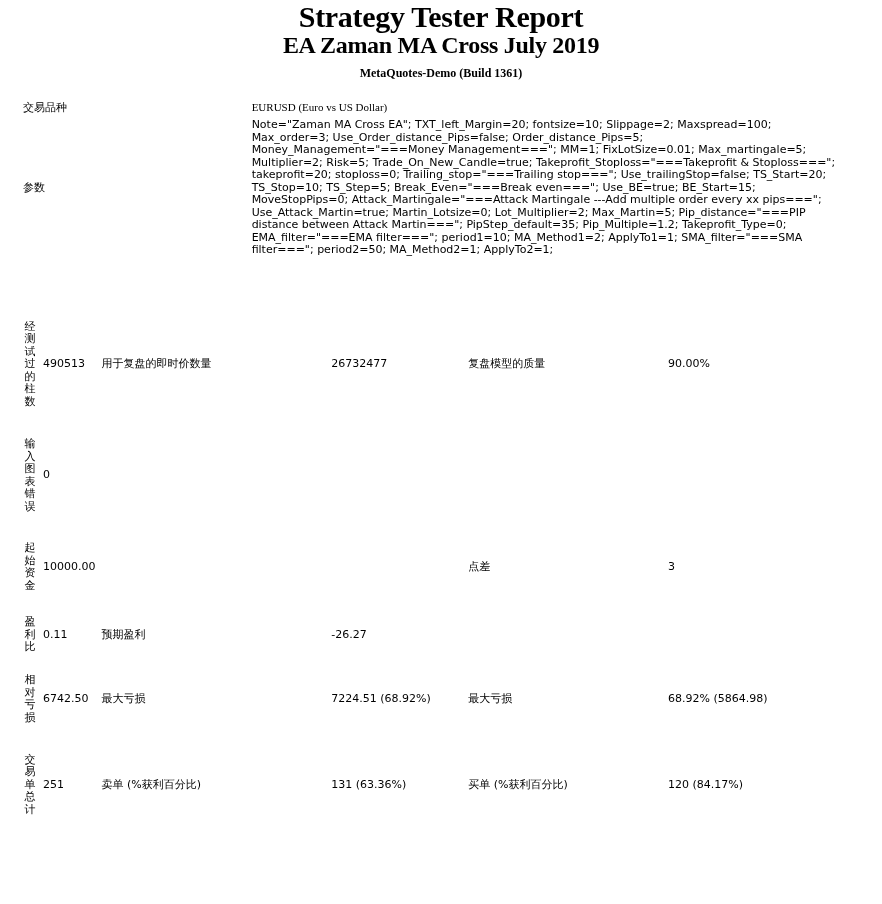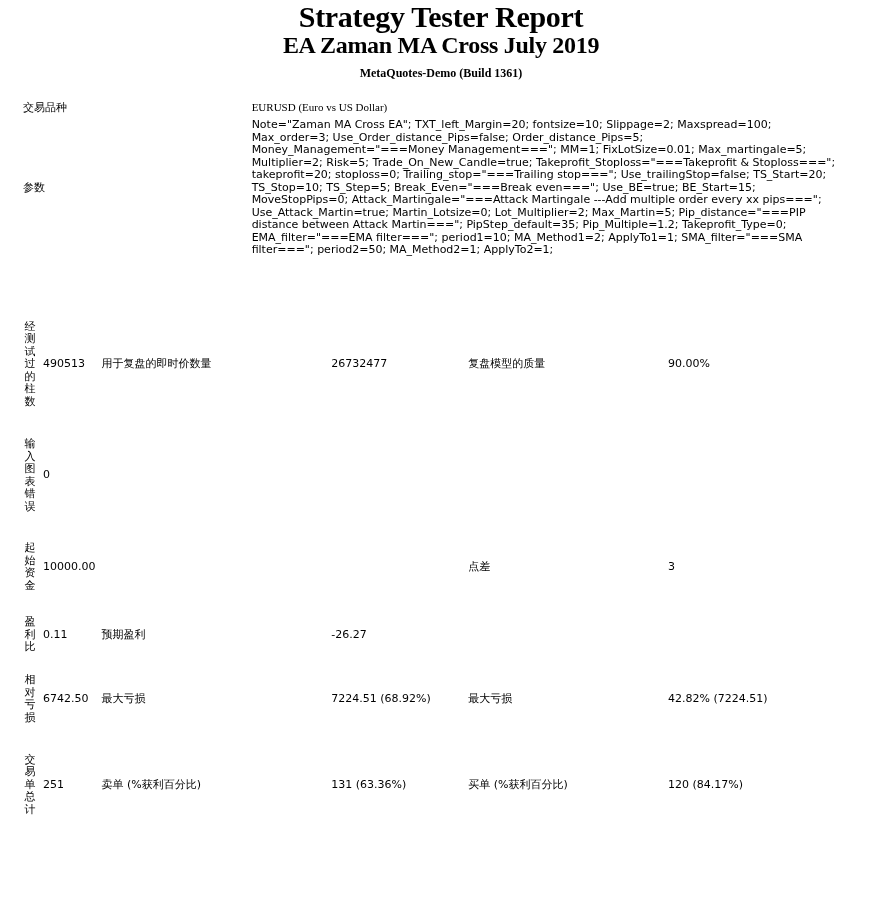--- a/index.html
+++ b/index.html
@@ -94,21 +94,21 @@
     <td class="num">-26.27</td>
     <td></td>
     <td class="num"></td>
   </tr>
   <tr class="stat" style="height:72px">
     <td class="vlabel">相对亏损</td>
     <td class="num">6742.50</td>
     <td>最大亏损</td>
     <td class="num">7224.51 (68.92%)</td>
     <td>最大亏损</td>
-    <td class="num">42.82% (7224.51)</td>
+    <td class="num">68.92% (5864.98)</td>
   </tr>
   <tr class="stat" style="height:100px">
     <td class="vlabel">交易单总计</td>
     <td class="num">251</td>
     <td>卖单 (%获利百分比)</td>
     <td class="num">131 (63.36%)</td>
     <td>买单 (%获利百分比)</td>
     <td class="num">120 (84.17%)</td>
   </tr>
 </tbody>

